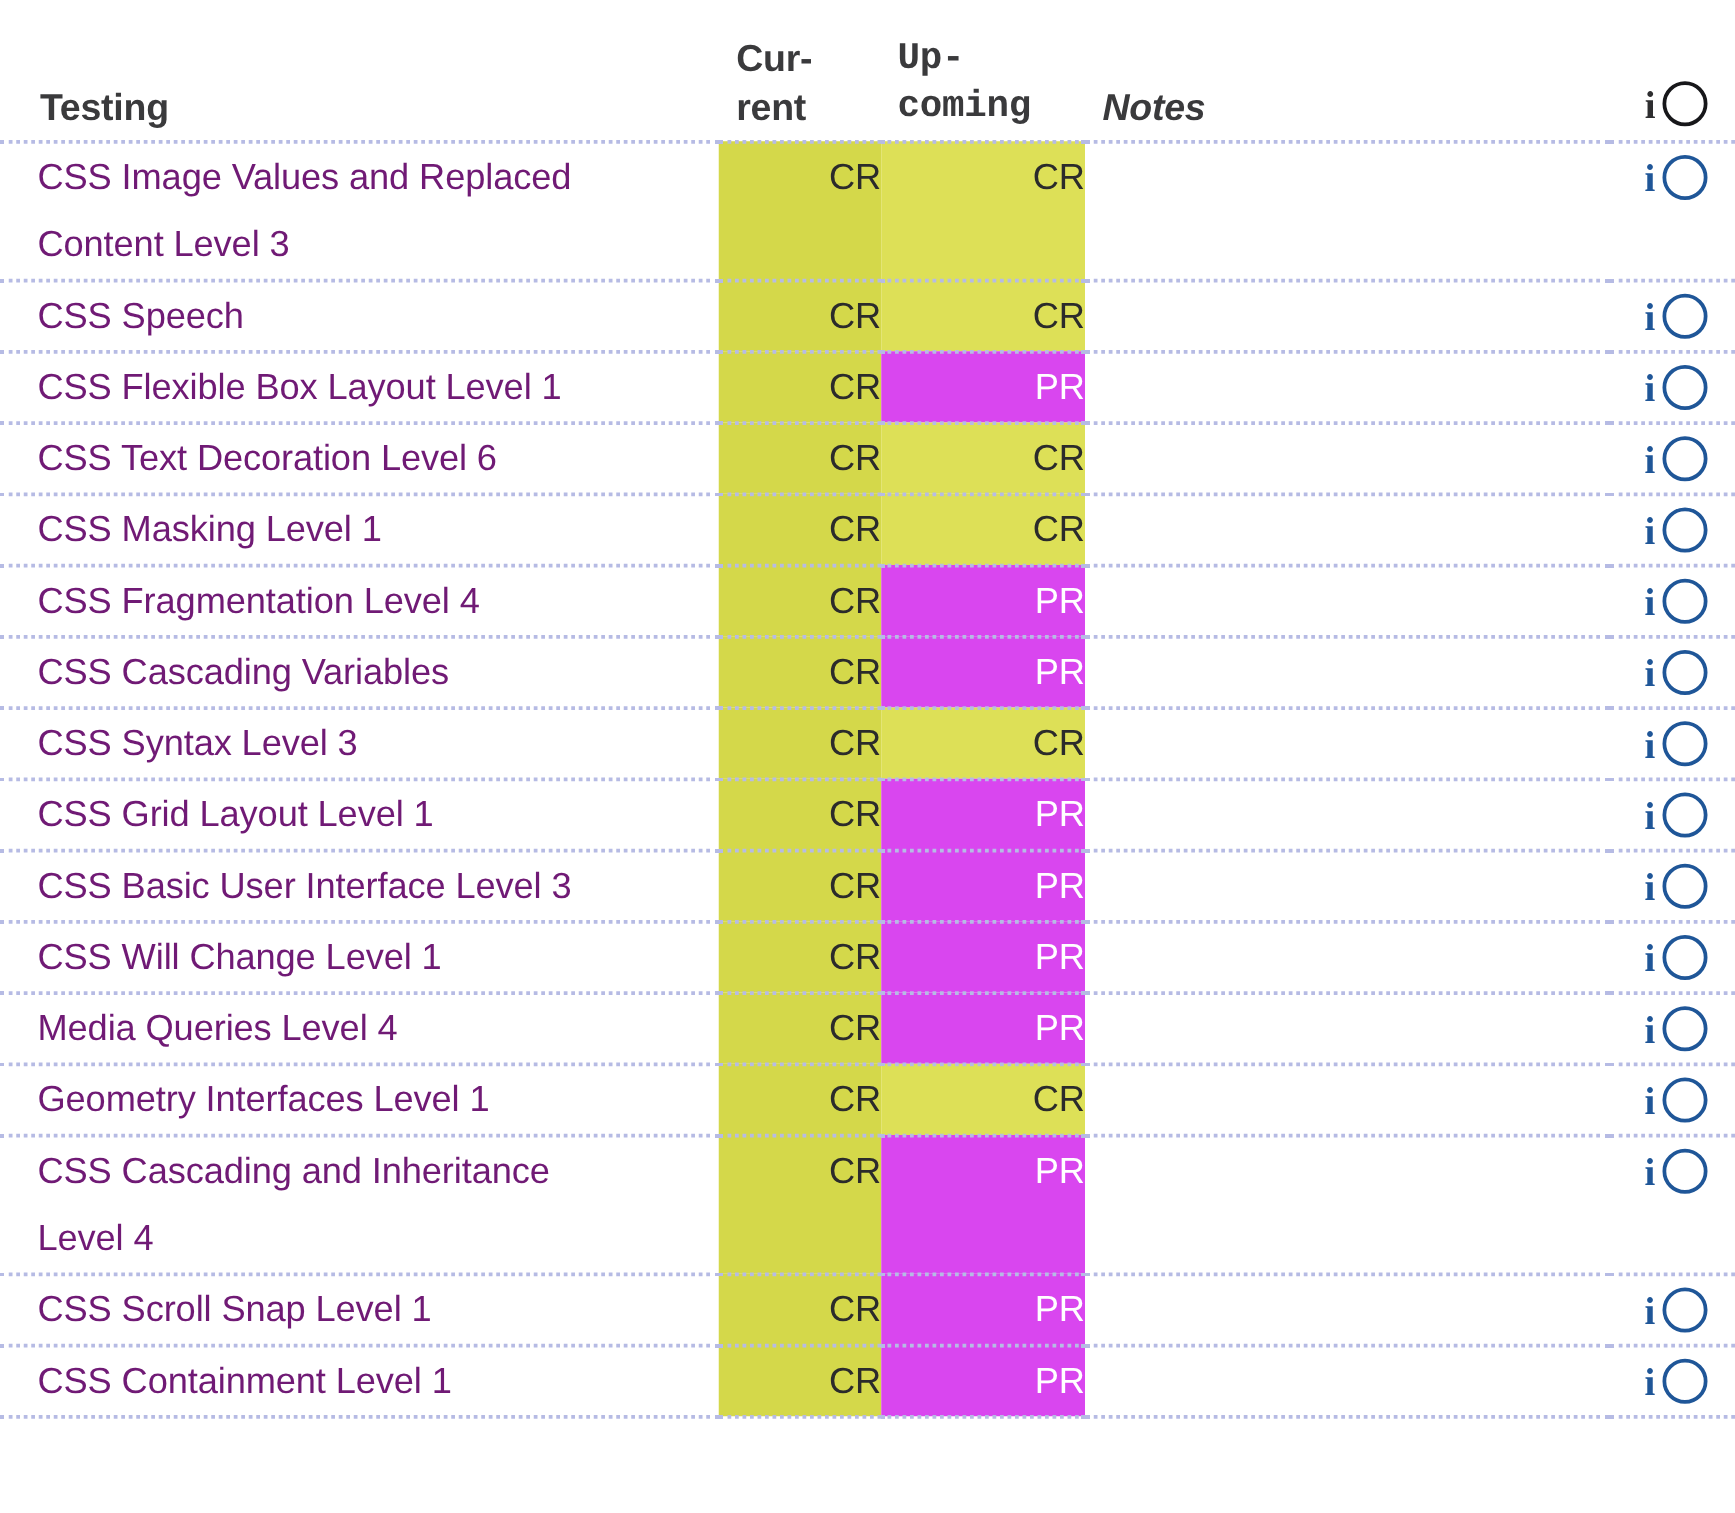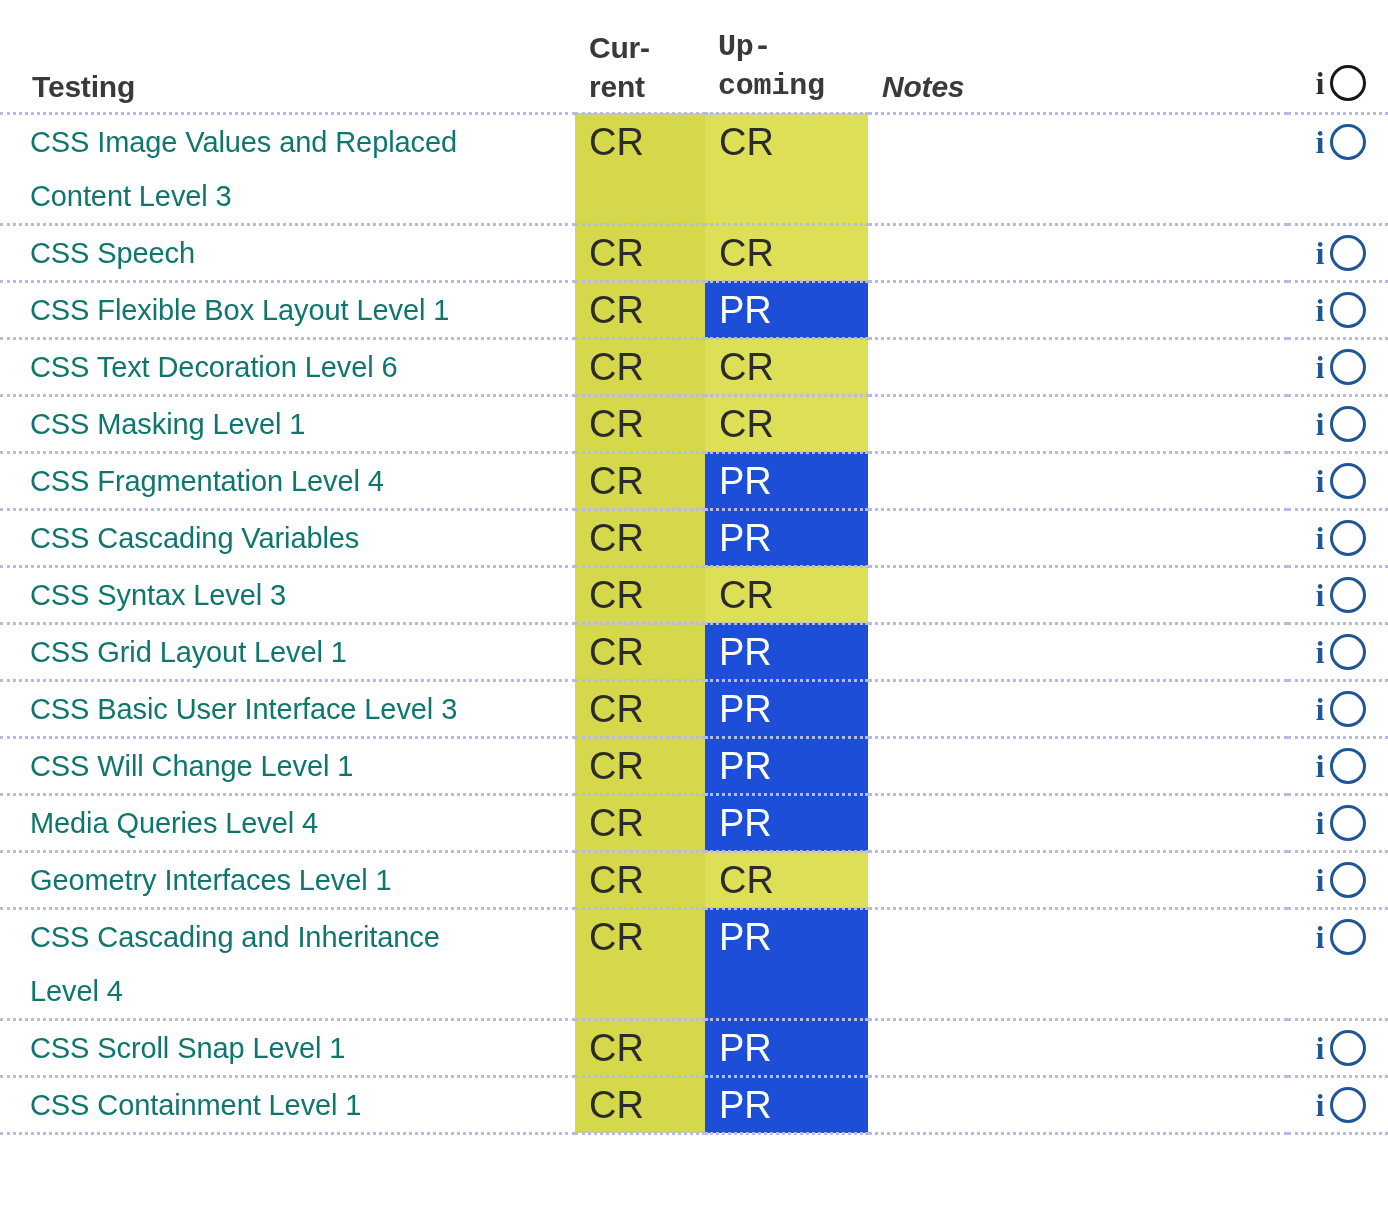--- a/index.html
+++ b/index.html
@@ -69,36 +69,36 @@
   tbody td {
     border-bottom: 3px dotted #b6bbe4;
     vertical-align: top;
     padding: 0;
     font-size: 29px;
     line-height: 54px;
     height: 54px;
   }
 
   td.c-name {
-    color: #0f766e;
+    color: #701a75;
     padding-left: 30px;
     padding-right: 2px;
     letter-spacing: -0.1px;
   }
   td.c-name .name-txt { display: block; }
 
   td.c-status {
-    text-align: left;
+    text-align: right;
     padding-left: 14px;
-    font-size: 38px;
+    font-size: 29px;
     color: #2b2b2b;
   }
   td.c-status.s-cr-current { background: #d4d84a; color: #2b2b2b; }
   td.c-status.s-cr-upcoming { background: #dde057; color: #2b2b2b; }
-  td.c-status.s-pr { background: #1d4ed8; color: #ffffff; }
+  td.c-status.s-pr { background: #d946ef; color: #ffffff; }
 
   td.c-notes { background: transparent; }
 
   td.c-icons {
     padding: 0 22px 0 0;
   }
   .icon-row {
     display: flex;
     align-items: center;
     justify-content: flex-end;

